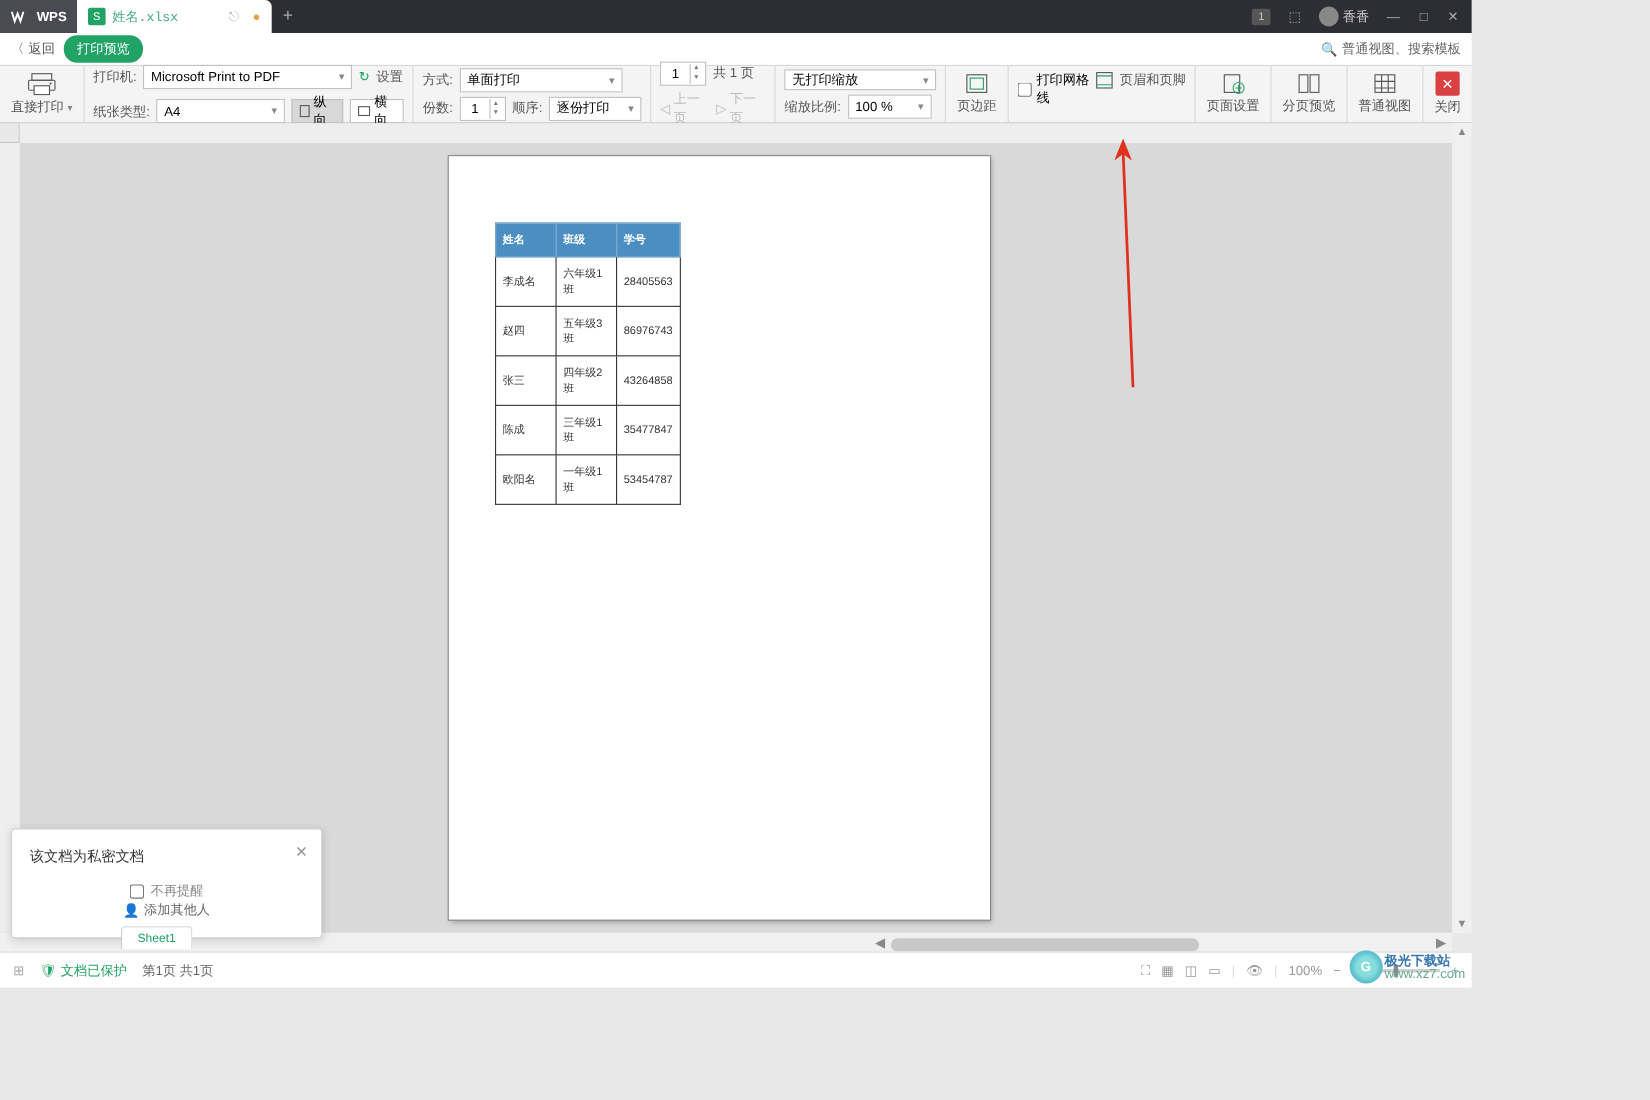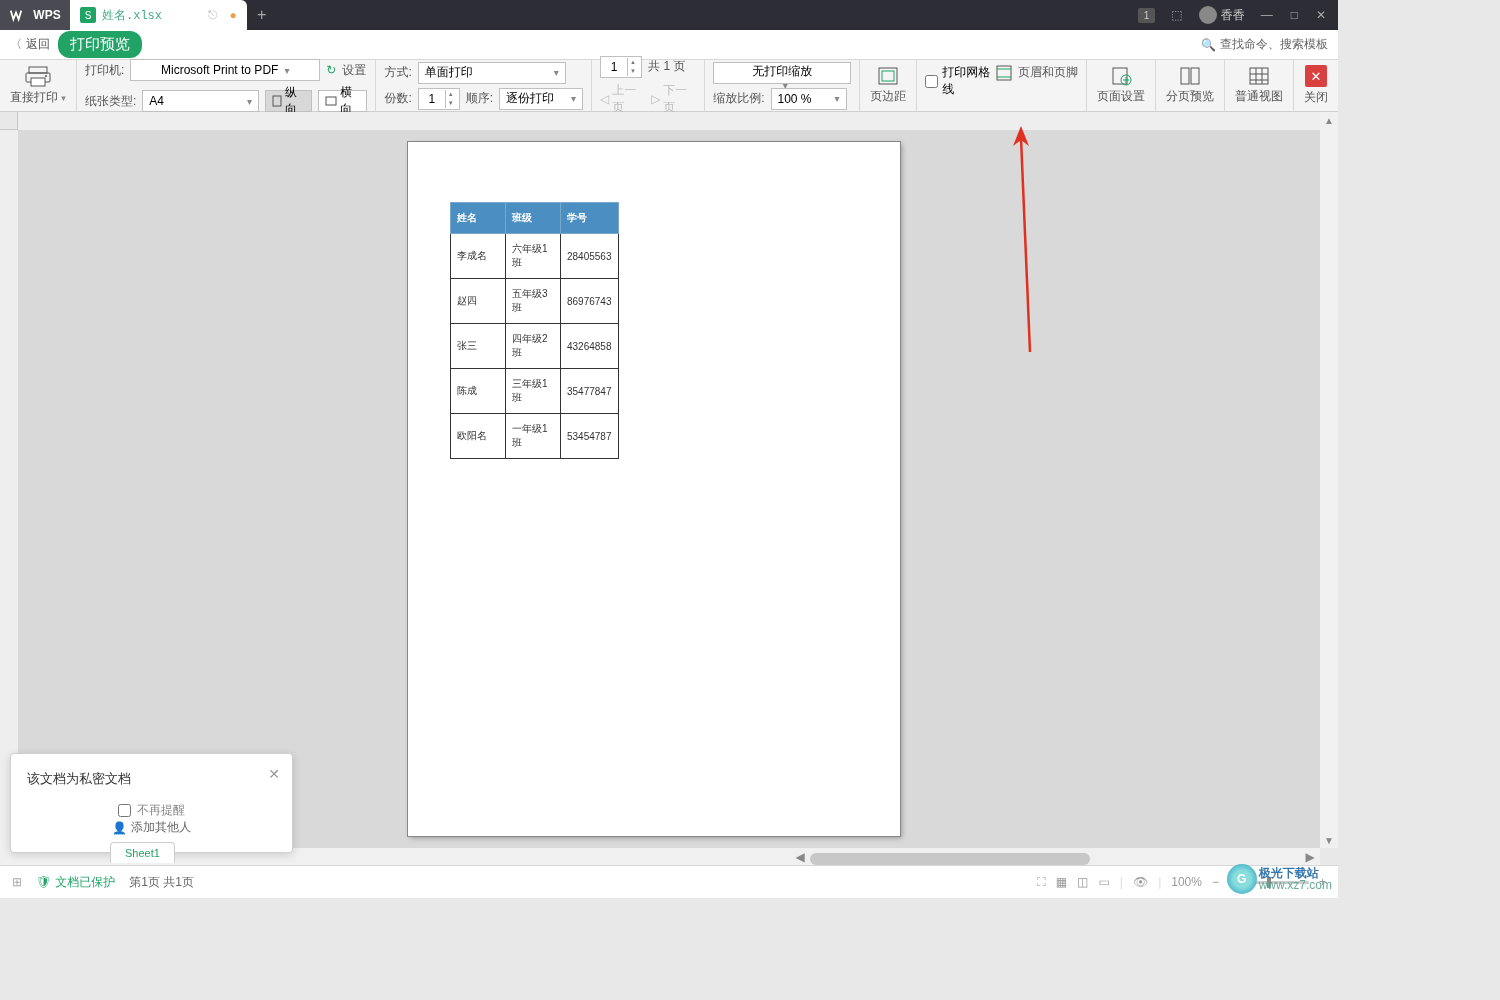--- a/index.html
+++ b/index.html
@@ -12,21 +12,21 @@
 .tab-name{color:#4a8;font-family:Liberation Mono, monospace;}
 .tab-icons{margin-left:40px;display:flex;gap:12px;color:#999;}
 .new-tab{width:30px;height:30px;display:flex;align-items:center;justify-content:center;color:#aaa;font-size:16px;cursor:pointer;}
 .titlebar-right{margin-left:auto;display:flex;align-items:center;gap:16px;padding-right:12px;}
 .win-controls{display:flex;gap:18px;color:#aaa;font-size:12px;}
 .badge{background:#555;color:#ccc;padding:2px 6px;border-radius:2px;font-size:10px;}
 .user{display:flex;align-items:center;gap:4px;color:#ccc;}
 .avatar{width:18px;height:18px;background:#888;border-radius:50%;}
 .nav-bar{height:30px;background:#fff;border-bottom:1px solid #d8d8d8;display:flex;align-items:center;padding:0 10px;gap:8px;}
 .back-btn{display:flex;align-items:center;gap:4px;color:#555;cursor:pointer;}
-.pill{background:#22a366;color:#fff;padding:4px 12px;border-radius:12px;font-size:15px;}
+.pill{background:#22a366;color:#fff;padding:4px 12px;border-radius:12px;font-size:12px;}
 .search-cmd{margin-left:auto;display:flex;align-items:center;gap:4px;color:#666;cursor:pointer;}
 .ribbon{height:52px;background:#f4f4f4;border-bottom:1px solid #d0d0d0;display:flex;align-items:stretch;}
 .ribbon-group{display:flex;align-items:center;padding:4px 8px;border-right:1px solid #d8d8d8;gap:6px;}
 .ribbon-group.vert{flex-direction:column;align-items:center;justify-content:center;gap:2px;padding:4px 10px;}
 .ribbon-row{display:flex;align-items:center;gap:6px;}
 .print-icon{width:30px;height:22px;}
 .label{color:#555;white-space:nowrap;}
 .select{height:22px;background:#fff;border:1px solid #c0c0c0;display:flex;align-items:center;padding:0 6px;justify-content:space-between;cursor:pointer;}
 .select .arrow{color:#888;font-size:10px;margin-left:6px;}
 .btn{height:22px;border:1px solid #c0c0c0;background:#fff;display:flex;align-items:center;padding:0 6px;gap:3px;cursor:pointer;}
@@ -110,40 +110,40 @@
 </div>
 
 <div class="nav-bar">
   <div class="back-btn">
     <span>〈</span>
     <span>返回</span>
   </div>
   <span class="pill">打印预览</span>
   <div class="search-cmd">
     <span>🔍</span>
-    <span>查找命令、搜索模板</span>
+    <span>普通视图、搜索模板</span>
   </div>
 </div>
 
 <div class="ribbon">
   <div class="ribbon-group vert">
     <span class="print-icon">
         <svg viewBox="0 0 30 22">
           <rect x="6" y="2" width="18" height="6" fill="none" stroke="#555"></rect>
           <rect x="3" y="8" width="24" height="9" rx="1" fill="none" stroke="#555"></rect>
           <rect x="8" y="13" width="14" height="8" fill="#fff" stroke="#555"></rect>
           <circle cx="23" cy="11" r="1" fill="#555"></circle>
         </svg>
       </span>
     <span class="label"><span>直接打印</span> <span style="font-size:9px;color:#888;">▾</span></span>
   </div>
   <div class="ribbon-group" style="flex-direction:column;align-items:flex-start;justify-content:center;gap:9px;">
     <div class="ribbon-row">
       <span class="label">打印机:</span>
-      <div class="select" style="width:190px;justify-content:center;">
+      <div class="select" style="width:190px;">
           <span>Microsoft Print to PDF</span>
           <span class="arrow">▾</span>
         </div>
       <span style="color:#22a366;">↻</span>
       <span class="label">设置</span>
     </div>
     <div class="ribbon-row">
       <span class="label">纸张类型:</span>
       <div class="select" style="width:128px;">
           <span>A4</span>
@@ -207,21 +207,21 @@
           <span>◁</span>
           <span>上一页</span>
         </span>
       <span class="nav-arrow">
           <span>▷</span>
           <span>下一页</span>
         </span>
     </div>
   </div>
   <div class="ribbon-group" style="flex-direction:column;align-items:flex-start;justify-content:center;gap:4px;">
-    <div class="select" style="width:138px;flex-direction:column;">
+    <div class="select" style="width:138px;">
         <span>无打印缩放</span>
         <span class="arrow">▾</span>
       </div>
     <div class="ribbon-row">
       <span class="label">缩放比例:</span>
       <div class="select" style="width:76px;">
           <span>100 %</span>
           <span class="arrow">▾</span>
         </div>
     </div>

